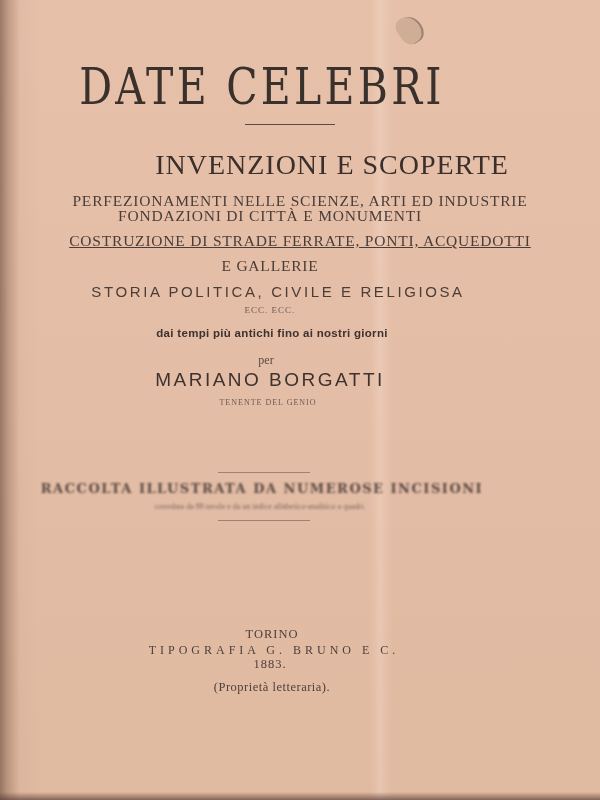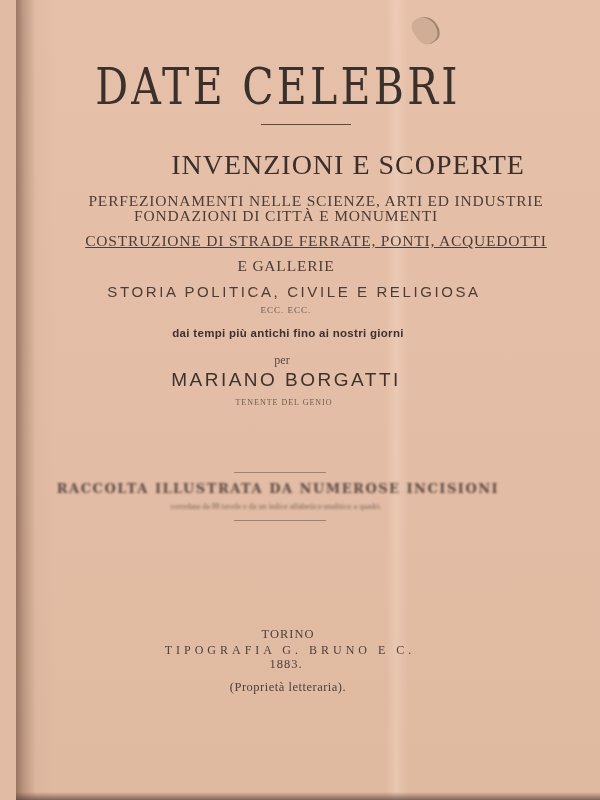--- a/index.html
+++ b/index.html
@@ -6,21 +6,20 @@
     body {
       width: 600px; height: 800px; overflow: hidden; position: relative;
       background: #e2bba4;
     }
     .page {
       position: absolute; inset: 0;
       background:
         linear-gradient(90deg, rgba(90,60,45,0.55) 0px, rgba(120,85,65,0.35) 8px, rgba(200,160,140,0.15) 20px, rgba(0,0,0,0) 40px),
         linear-gradient(90deg, rgba(0,0,0,0) 370px, rgba(255,235,220,0.25) 380px, rgba(0,0,0,0) 392px),
         linear-gradient(180deg, #e6c0a9 0%, #e4bda6 50%, #e0b9a1 100%);
-      margin-left: 16px;
     }
     .bottom-edge {
       position: absolute; left: 0; right: 0; bottom: 0; height: 8px;
       background: linear-gradient(180deg, rgba(0,0,0,0), rgba(90,65,55,0.7));
     }
     .chip {
       position: absolute; left: 398px; top: 16px; width: 22px; height: 28px;
       background: #cfae95; border-radius: 40% 60% 50% 40%;
       transform: rotate(-35deg); box-shadow: 2px 1px 0 rgba(90,70,60,0.5);
     }

